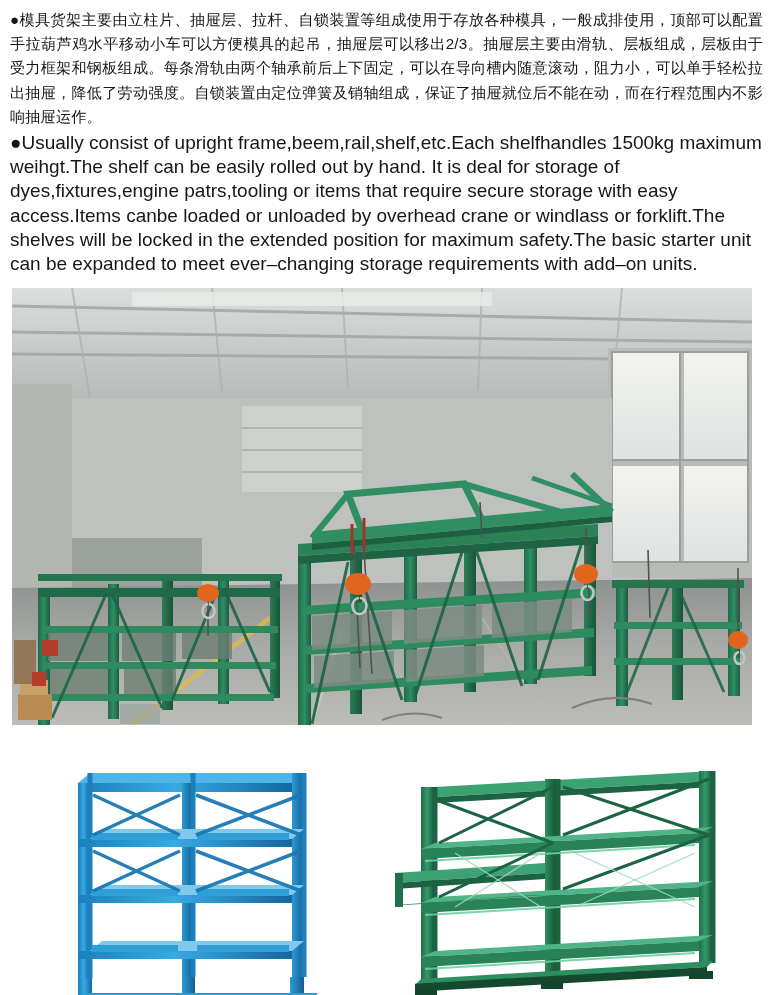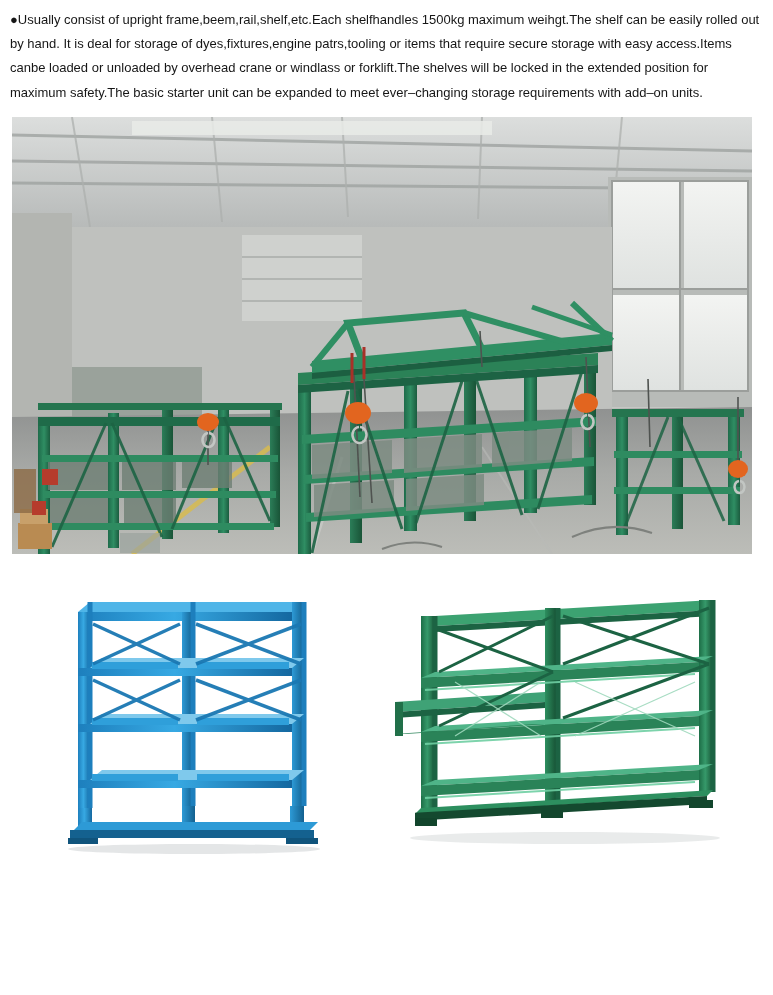--- a/index.html
+++ b/index.html
@@ -24,21 +24,21 @@
   .para-cn {
     font-size: 15.1px;
     line-height: 24.2px;
     letter-spacing: 0.2px;
     text-align: justify;
     text-justify: inter-ideograph;
     margin: 0 0 2px 0;
     color: #161616;
   }
   .para-en {
-    font-size: 13px;
+    font-size: 19px;
     line-height: 24.2px;
     text-align: left;
     margin: 0;
     color: #161616;
   }
 
   
   .photo-main {
     position: relative;
     margin: 12px 0 0 2px;
@@ -70,20 +70,21 @@
     top: 10px;
     width: 340px;
     height: 270px;
   }
 </style>
 </head>
 <body>
 
 <div class="page">
 
+  <p class="para-cn">●模具货架主要由立柱片、抽屉层、拉杆、自锁装置等组成使用于存放各种模具，一般成排使用，顶部可以配置手拉葫芦鸡水平移动小车可以方便模具的起吊，抽屉层可以移出2/3。抽屉层主要由滑轨、层板组成，层板由于受力框架和钢板组成。每条滑轨由两个轴承前后上下固定，可以在导向槽内随意滚动，阻力小，可以单手轻松拉出抽屉，降低了劳动强度。自锁装置由定位弹簧及销轴组成，保证了抽屉就位后不能在动，而在行程范围内不影响抽屉运作。</p>
 
   <p class="para-en">●Usually consist of upright frame,beem,rail,shelf,etc.Each shelfhandles 1500kg maximum weihgt.The shelf can be easily rolled out by hand. It is deal for storage of dyes,fixtures,engine patrs,tooling or items that require secure storage with easy access.Items canbe loaded or unloaded by overhead crane or windlass or forklift.The shelves will be locked in the extended position for maximum safety.The basic starter unit can be expanded to meet ever–changing storage requirements with add–on units.</p>
 
   <div class="photo-main">
     <svg width="740" height="437" viewBox="0 0 740 437" xmlns="http://www.w3.org/2000/svg">
       <defs>
         <linearGradient id="floorGrad" x1="0" y1="0" x2="0" y2="1">
           <stop offset="0%" stop-color="#8f9190"></stop>
           <stop offset="45%" stop-color="#a8aaa7"></stop>
           <stop offset="100%" stop-color="#bcbdb8"></stop>

